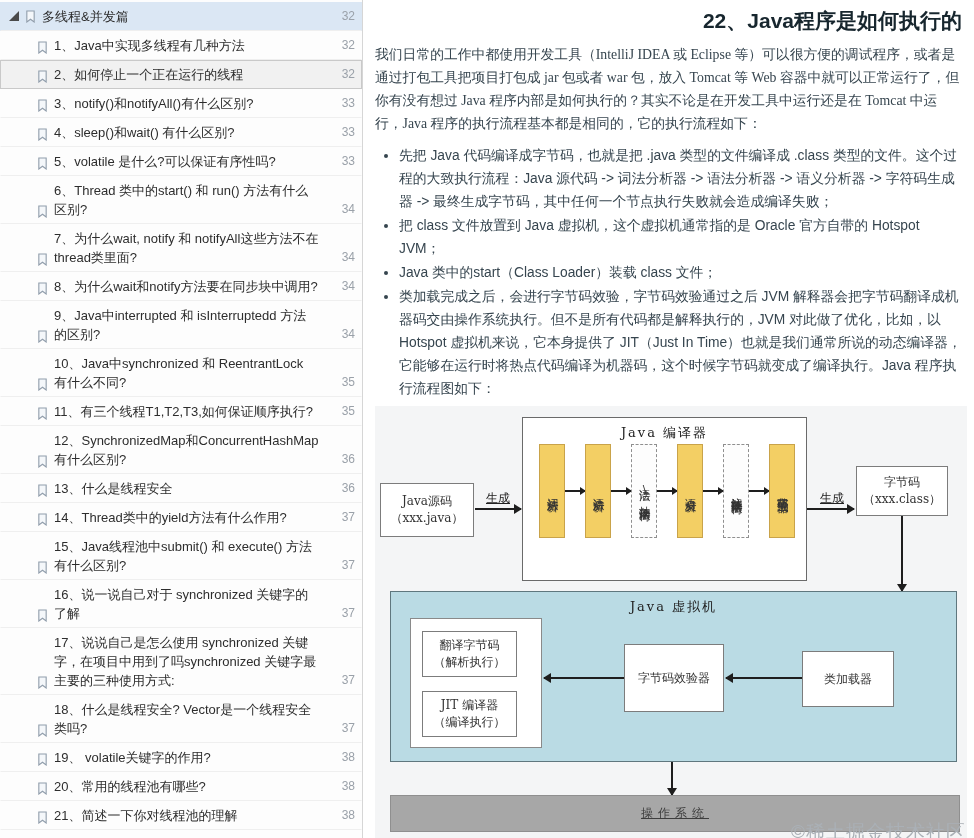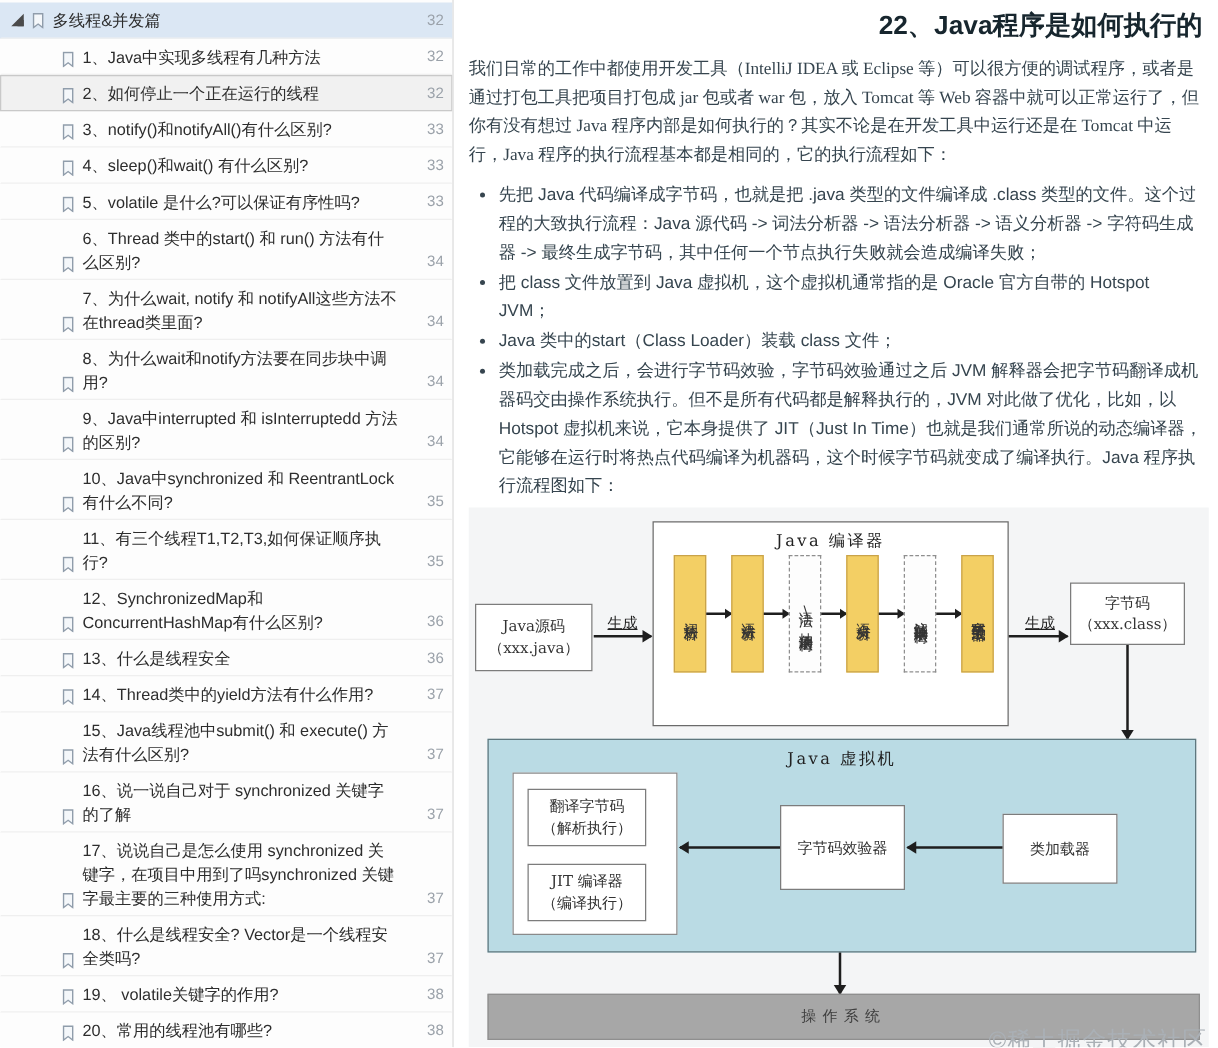--- a/index.html
+++ b/index.html
@@ -6,21 +6,21 @@
   html,body { width:974px; height:838px; background:#fff; }
   body { font-family:"Liberation Sans","DejaVu Sans",sans-serif; }
   .app { position:relative; width:974px; height:838px; display:flex; overflow:hidden; background:#fff; }
 
   
   .sidebar { width:363px; height:100%; background:#fdfdfd; border-right:1px solid #d6d6d6; overflow:hidden; padding-top:2px; }
   .srow { display:flex; align-items:flex-end; padding:4px 6px 4px 6px; border:1px solid transparent; border-bottom:1px solid #efefef; cursor:default; }
   .srow .lbl { flex:1; font-size:13px; line-height:19px; color:#2d2d2d; padding-right:6px; }
   .srow .pg { width:30px; text-align:right; font-size:12px; color:#9aa1a9; line-height:19px; }
   .srow.root { align-items:center; background:#dbe7f4; }
-  .srow.child { padding-left:48px; }
+  .srow.child { padding-left:36px; }
   .srow.focused { background:#f1f1f1; border:1px solid #c9c9c9; }
   .tri { width:0; height:0; border-left:5px solid transparent; border-top:5px solid transparent; border-right:5px solid #4a4a4a; border-bottom:5px solid #4a4a4a; margin:0 6px 2px 2px; flex:0 0 auto; }
   .bm { flex:0 0 auto; margin:0 6px 1px 0; display:inline-flex; }
 
   
   .main { flex:1; padding:6px 12px 0 12px; overflow:hidden; position:relative; background:#fff; }
   h1.title { font-size:21px; line-height:26px; color:#17262e; font-weight:bold; margin:2px 0 9px 0;text-align:right; }
   p.intro { font-size:13.8px; line-height:23px; color:#36454f;font-family:Liberation Serif, serif; }
   ul.points { margin:9px 0 0 0; padding-left:24px; }
   ul.points li { font-size:13.8px; line-height:23px; color:#36454f; margin-bottom:1px; }
@@ -28,21 +28,21 @@
   
   .figure { position:relative; width:592px; height:432px; margin-top:6px; background:#f4f5f6; font-family:"DejaVu Serif","Liberation Serif",serif; color:#333; }
   .dbox { position:absolute; background:#fff; border:1px solid #7c7c7c; display:flex; flex-direction:column; align-items:center; justify-content:center; text-align:center; font-size:12px; line-height:17px; }
   .box-compiler { position:absolute; background:#fff; border:1px solid #6a6a6a; }
   .cap { position:absolute; left:0; right:0; top:6px; text-align:center; font-size:13px; letter-spacing:2px; color:#222; }
   .stage { position:absolute; width:26px; height:94px; display:flex; align-items:center; justify-content:center; }
   .stage span { writing-mode:vertical-rl; text-orientation:upright; font-size:11.5px; letter-spacing:1px; line-height:1; }
   .stage.solid { background:#f3cf64; border:1px solid #c9a34a; }
   .stage.dashed { background:#fdfdfd; border:1px dashed #8f8f8f; }
   .box-jvm { position:absolute; background:#badbe4; border:1px solid #5f777e; }
-  .bar-os { position:absolute; background:#a7a7a7; border:1px solid #8f8f8f; display:flex; align-items:center; justify-content:center; font-size:12px; letter-spacing:5px; color:#3e3e3e; }
+  .bar-os { position:absolute; background:#a7a7a7; border:1px solid #8f8f8f; display:flex; align-items:center; justify-content:center; font-size:12px; letter-spacing:5px; color:#3e3e3e;text-decoration:underline; }
   .lblgen { position:absolute; font-size:12px; text-align:center; color:#222;text-decoration:underline; }
   .ar { position:absolute; background:#1e1e1e; }
   .ar.h { height:2px; }
   .ar.h::after { content:""; position:absolute; right:-1px; top:-4px; border-left:8px solid #1e1e1e; border-top:5px solid transparent; border-bottom:5px solid transparent; }
   .ar.h.small::after { top:-3px; border-left:6px solid #1e1e1e; border-top:4px solid transparent; border-bottom:4px solid transparent; }
   .ar.h.left::after { right:auto; left:-1px; border-left:none; border-right:8px solid #1e1e1e; }
   .ar.v { width:2px; }
   .ar.v::after { content:""; position:absolute; bottom:-1px; left:-4px; border-top:8px solid #1e1e1e; border-left:5px solid transparent; border-right:5px solid transparent; }
 
   .watermark { position:absolute; right:8px; top:819px; font-size:19px; color:#aab0b6; letter-spacing:1px; }

